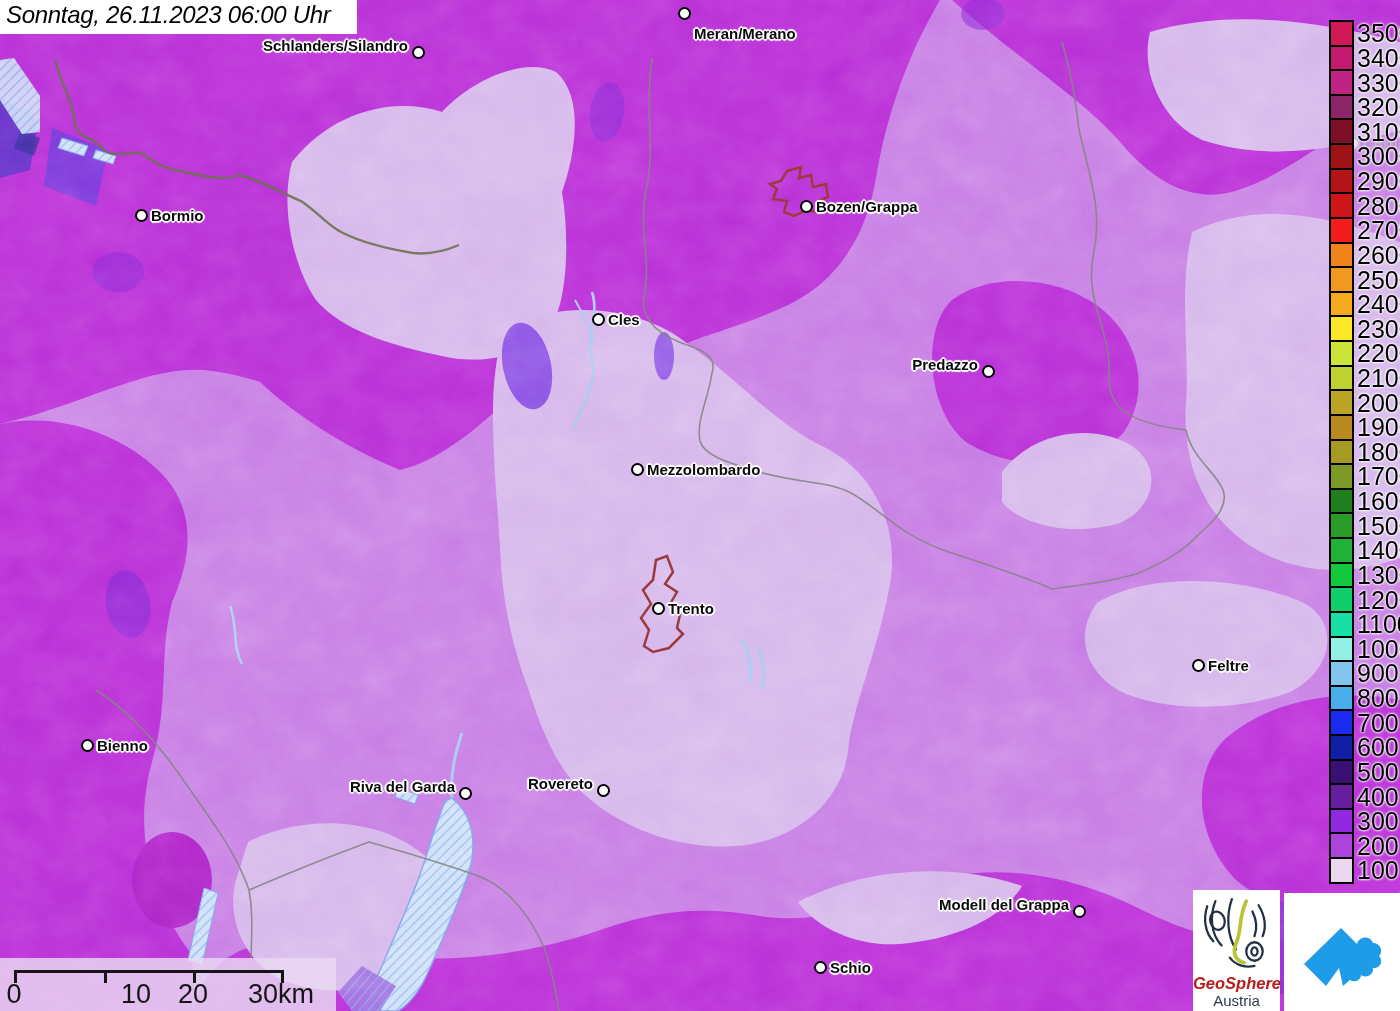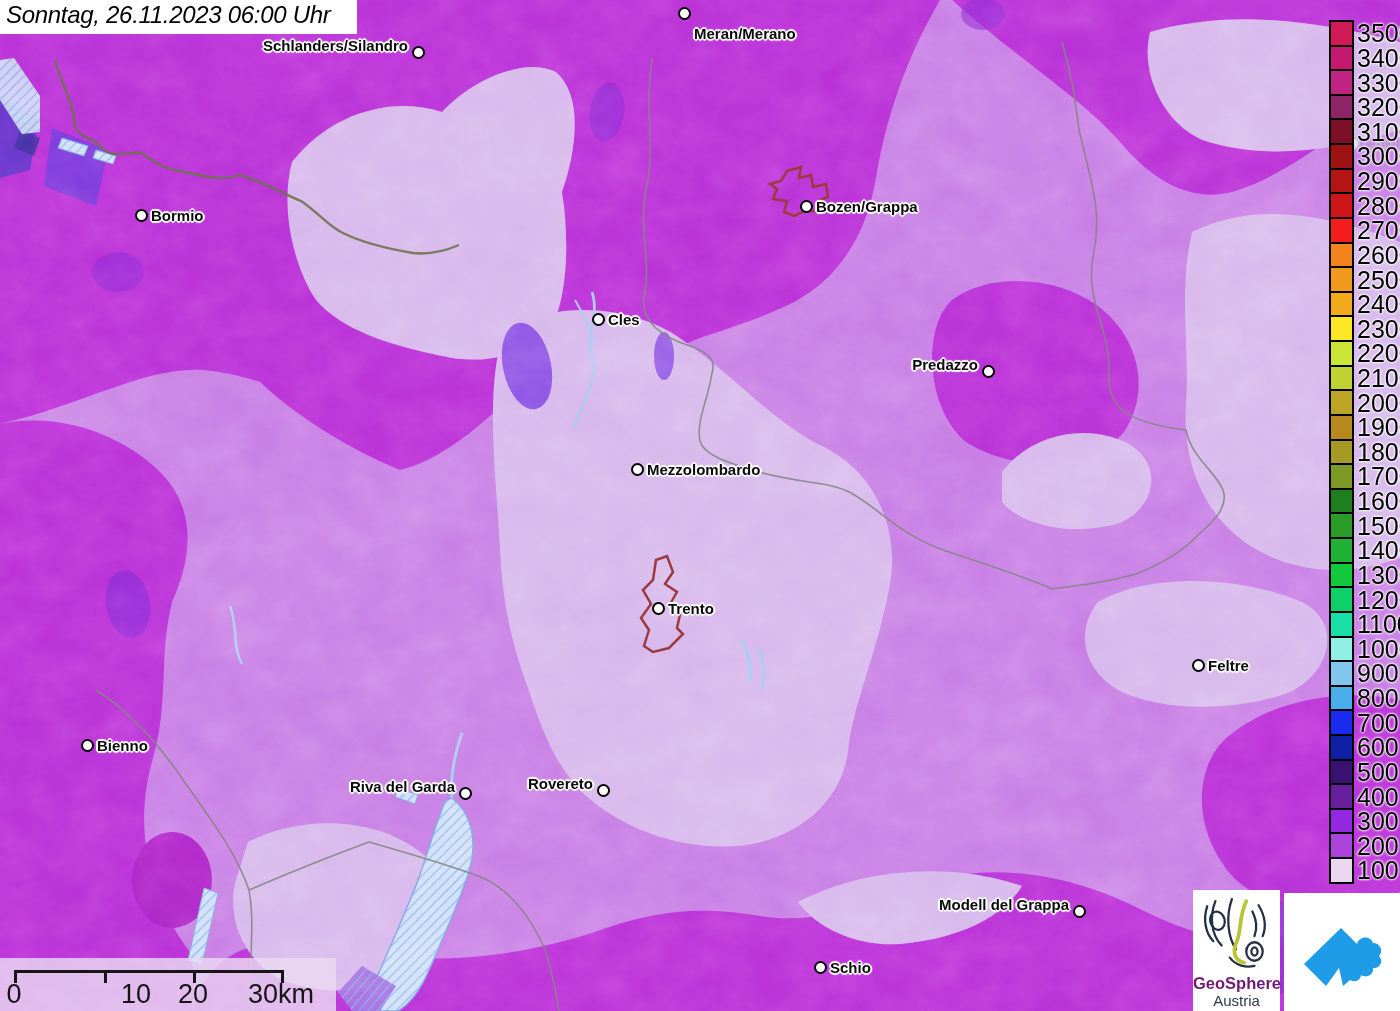--- a/index.html
+++ b/index.html
@@ -34,21 +34,21 @@
     line-height:32px;box-sizing:border-box;}
   
   #scalebar{position:absolute;left:0;top:958px;width:336px;height:53px;
     background:rgba(233,217,242,0.82);z-index:10;}
   #scalebar .bar-line{position:absolute;left:14px;top:12px;width:269px;height:2.5px;background:#151515;}
   #scalebar .bar-tick{position:absolute;top:12px;width:2.5px;height:13px;background:#151515;}
   .scalebar-label{position:absolute;top:20px;font-size:27px;color:#151515;line-height:1.2;}
   
   .logo-box{position:absolute;background:#fff;z-index:10;}
   #logo-geosphere{left:1193px;top:890px;width:87px;height:121px;text-align:center;}
-  #logo-geosphere .gs-name{font-size:16.5px;font-weight:bold;color:#701a75;line-height:1.1;}
+  #logo-geosphere .gs-name{font-size:16.5px;font-weight:bold;color:#b91c1c;line-height:1.1;font-style:italic;}
   #logo-geosphere .gs-country{font-size:15px;color:#2c3a4e;line-height:1.2;}
   #logo-partner{left:1284px;top:893px;width:116px;height:118px;
     display:flex;align-items:center;justify-content:center;}
 </style>
 </head>
 <body>
 
 <div id="stage">
 
   <svg id="map-svg" width="1400" height="1011" viewBox="0 0 1400 1011">

